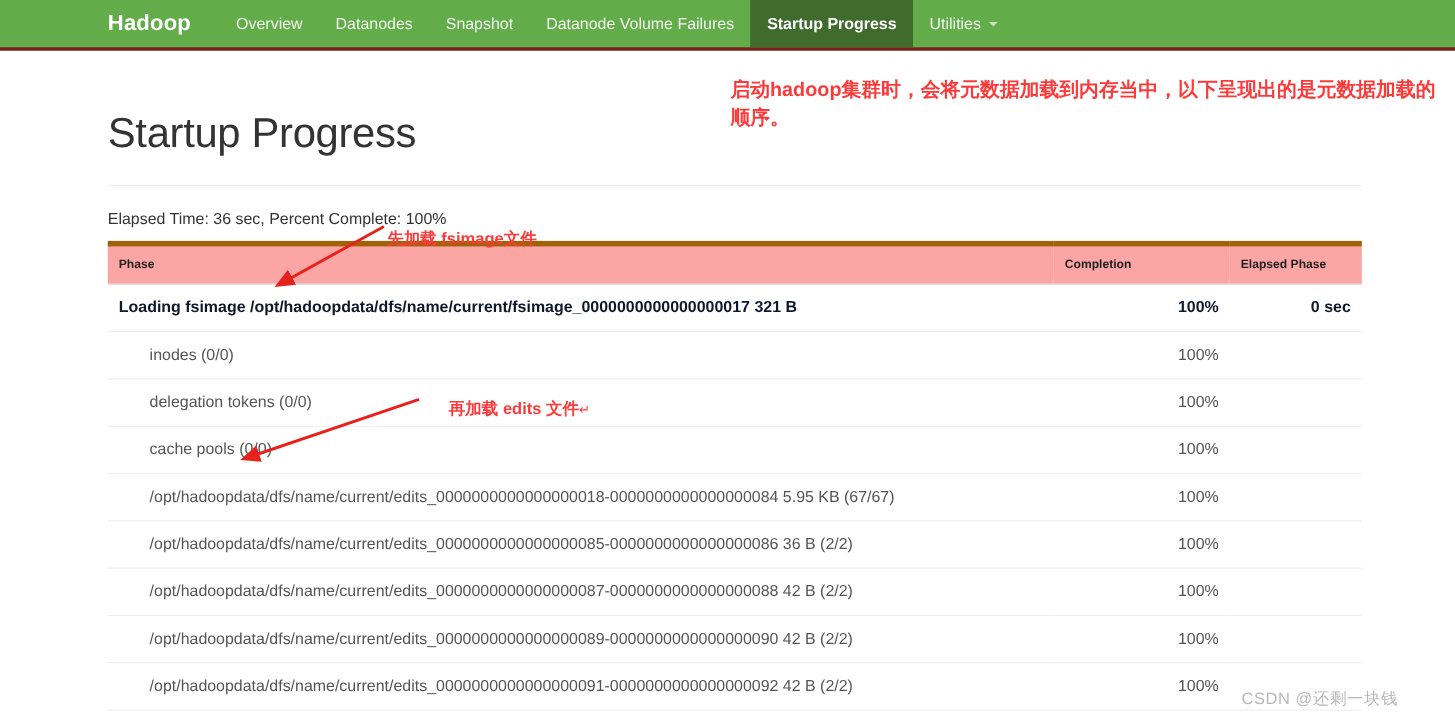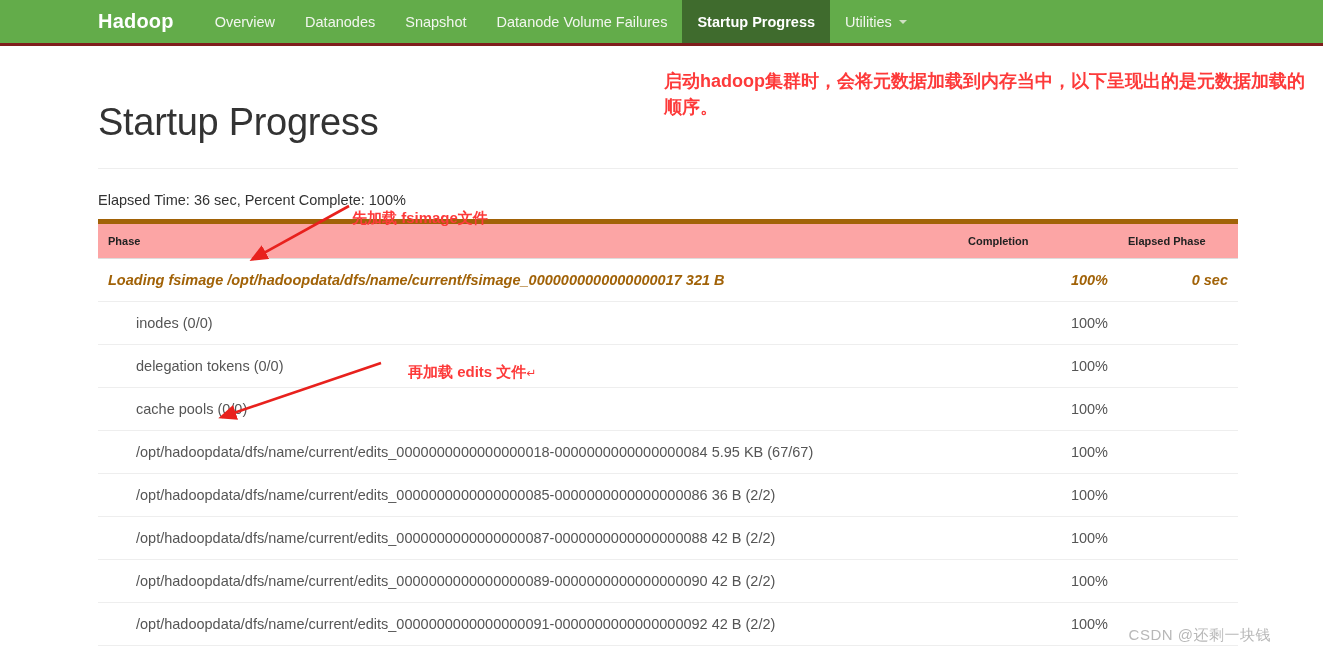--- a/index.html
+++ b/index.html
@@ -106,22 +106,21 @@
   table.progress tbody td {
     padding: 13px 10px 13px 10px;
     border-bottom: 1px solid #eeeeee;
     vertical-align: middle;
   }
   table.progress tbody td.num {
     text-align: right;
   }
   tr.phase-row td {
     font-weight: 700;
-    color: #a16207;
-    font-style: italic;
+    color: #0f172a;
   }
   tr.step-row td {
     font-weight: 400;
     color: #555555;
   }
   td.phase-cell {
     white-space: nowrap;
     overflow: hidden;
   }
   .indent {

